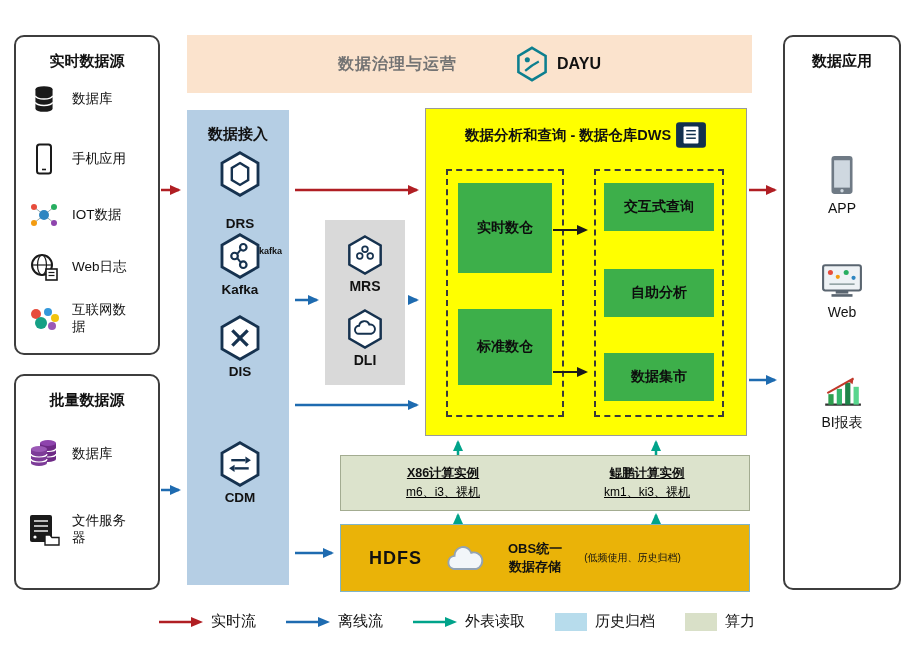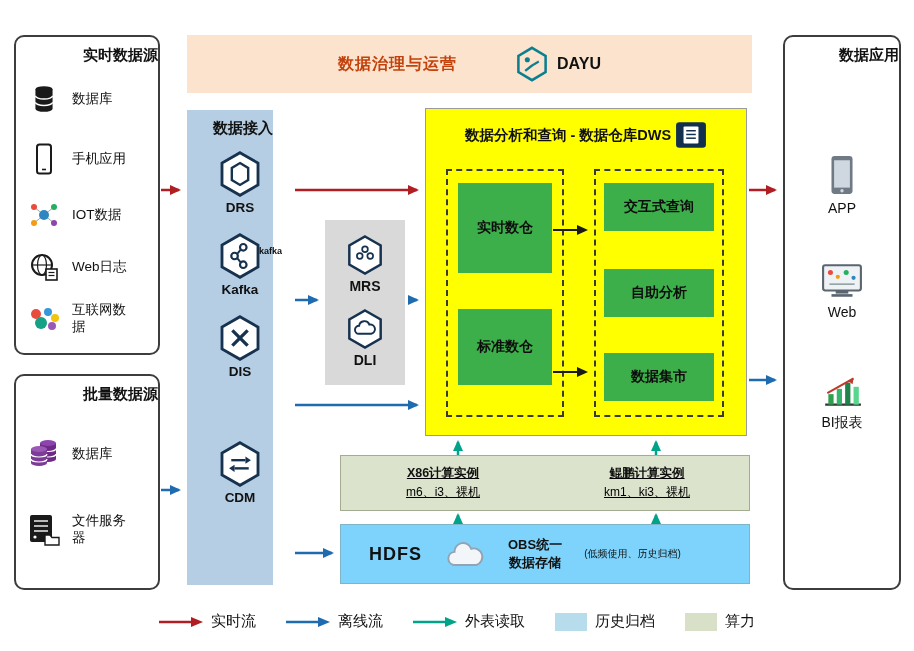--- a/index.html
+++ b/index.html
@@ -1,34 +1,34 @@
 <!DOCTYPE html>
 <html><head>
 <meta charset="utf-8">
 <style>
   * { margin:0; padding:0; box-sizing:border-box; }
   body { font-family:"Liberation Sans","DejaVu Sans",sans-serif; background:#fff; }
   #canvas { position:relative; width:914px; height:651px; background:#fff; overflow:hidden; }
 
   
   .panel { position:absolute; background:#fff; border:2px solid #3d3d3d; border-radius:10px; }
-  .panel-title { text-align:right; font-weight:bold; font-size:15px; color:#111; padding-top:9px; }
+  .panel-title { text-align:center; font-weight:bold; font-size:15px; color:#111; padding-top:15px; }
 
   .src-row { position:absolute; left:8px; right:6px; display:flex; align-items:center; gap:8px; }
   .src-icon { width:40px; display:flex; justify-content:center; flex:0 0 40px; }
   .src-label { font-size:13.5px; color:#111; line-height:1.25; }
 
   
   #banner { position:absolute; left:187px; top:35px; width:565px; height:58px;
             background:#fbe3cd; display:flex; align-items:center; justify-content:center; gap:58px; }
-  #banner .b-title { font-weight:bold; font-size:16px; color:#c2410c; letter-spacing:1px; }
+  #banner .b-title { font-weight:bold; font-size:16px; color:#737373; letter-spacing:1px; }
   #banner .dayu { display:flex; align-items:center; gap:8px; font-weight:bold; font-size:16px; color:#111; }
 
   
-  #access { position:absolute; left:187px; top:110px; width:86px; height:475px; background:#b5cee4; }
+  #access { position:absolute; left:187px; top:110px; width:102px; height:475px; background:#b5cee4; }
   .access-item { position:absolute; left:0; width:106px; display:flex; flex-direction:column; align-items:center; }
   .access-label { font-weight:bold; font-size:13.5px; color:#111; margin-top:2px; }
   .kafka-side { position:absolute; left:72px; top:14px; font-size:9px; color:#111; font-weight:bold; }
 
   
   #middleware { position:absolute; left:325px; top:220px; width:80px; height:165px; background:#d9d9d9; }
   .mid-item { position:absolute; left:0; width:80px; display:flex; flex-direction:column; align-items:center; }
   .mid-label { font-weight:bold; font-size:14px; color:#111; margin-top:2px; }
 
   
@@ -38,21 +38,21 @@
   .dashed-box { position:absolute; border:2px dashed #3a3a3a; }
   .green-box { position:absolute; background:#3daf4a; display:flex; align-items:center; justify-content:center;
                font-weight:bold; font-size:14px; color:#0d0d0d; }
 
   
   #compute { position:absolute; left:340px; top:455px; width:410px; height:56px; background:#dce3cc; border:1px solid #a3ac91; display:flex;text-decoration:underline; }
   .compute-half { flex:1; display:flex; flex-direction:column; align-items:center; justify-content:center; }
   .compute-title { font-weight:bold; font-size:12.5px; color:#111; }
   .compute-sub { font-size:12px; color:#000000; margin-top:2px; }
 
-  #storage { position:absolute; left:340px; top:524px; width:410px; height:60px; background:#7dd3fc; border:1px solid #7fb5c9;
+  #storage { position:absolute; left:340px; top:524px; width:410px; height:68px; background:#eab308; border:1px solid #7fb5c9;
              display:flex; align-items:center; gap:22px; padding-left:28px; }
   .hdfs { font-weight:bold; font-size:18px; color:#111; letter-spacing:1px; }
   .obs-col { display:flex; flex-direction:column; align-items:center; font-weight:bold; font-size:13px; color:#111; line-height:1.35; }
   .obs-note { font-size:10px; color:#111; }
 
   
   .app-item { position:absolute; left:0; width:114px; display:flex; flex-direction:column; align-items:center; gap:5px; }
   .app-label { font-size:14px; color:#111; }
 
   
@@ -188,21 +188,21 @@
           <path d="M17 21 h5 l2 2.5 h7 v7.5 h-14 z" fill="#fff" stroke="#1a1a1a" stroke-width="1.4"></path>
         </svg>
       </span>
       <span class="src-label" style="max-width:62px;">文件服务器</span>
     </div>
   </div>
 
   <div id="access">
     <div class="panel-title">数据接入</div>
 
-    <div class="access-item" style="top:40px;">
+    <div class="access-item" style="top:40px;gap:16px;">
       <span>
         <svg viewBox="0 0 40 44" width="44" height="48">
           <polygon points="20,2.5 36.5,12 36.5,32 20,41.5 3.5,32 3.5,12" fill="#fff" stroke="#16324f" stroke-width="2.6"></polygon>
           <polygon points="20,12 27.5,16.5 27.5,27.5 20,32 12.5,27.5 12.5,16.5" fill="none" stroke="#16324f" stroke-width="2.2"></polygon>
         </svg>
       </span>
       <span class="access-label">DRS</span>
     </div>
 
     <div class="access-item" style="top:122px;">

